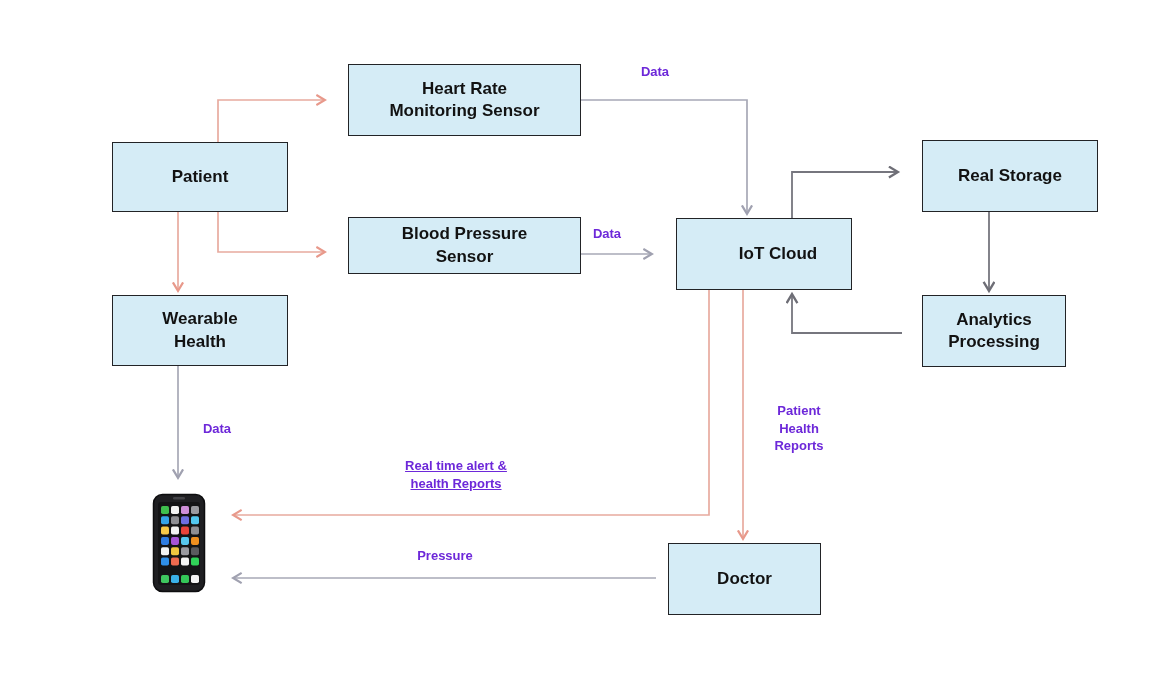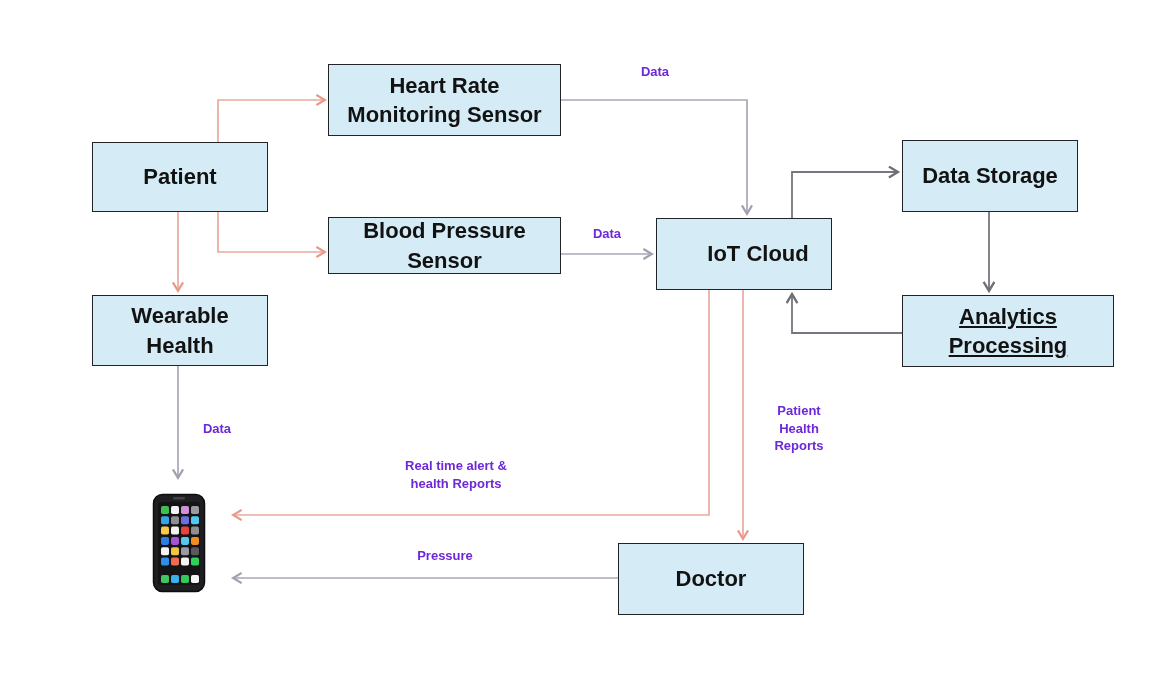--- a/index.html
+++ b/index.html
@@ -4,41 +4,41 @@
 <style>
   html,body{margin:0;padding:0;background:#ffffff;}
   .stage{
     position:relative;width:1170px;height:680px;background:#ffffff;overflow:hidden;
     font-family:"Liberation Sans", sans-serif;
   }
   .edges{position:absolute;left:0;top:0;width:1170px;height:680px;}
   .node{
     position:absolute;display:flex;align-items:center;justify-content:center;
     background:#d5ecf6;border:1.6px solid #222326;box-sizing:border-box;
-    font-weight:700;font-size:22px;color:#121212;text-align:center;
-    line-height:1.32;white-space:pre-line;
+    font-weight:700;font-size:17px;color:#121212;text-align:center;
+    line-height:1.32;white-space:pre-line;margin-left:20px;
   }
   .edge-label{
     position:absolute;font-weight:700;font-size:13px;color:#6d28d9;
     text-align:center;line-height:1.35;white-space:pre-line;
   }
   
   .n-patient{left:92px;top:142px;width:176px;height:70px;}
   .n-heart-rate{left:328px;top:64px;width:233px;height:72px;}
   .n-blood-pressure{left:328px;top:217px;width:233px;height:57px;}
   .n-wearable{left:92px;top:295px;width:176px;height:71px;}
   .n-iot-cloud{left:656px;top:218px;width:176px;height:72px;padding-left:28px;}
   .n-data-storage{left:902px;top:140px;width:176px;height:72px;}
-  .n-analytics{left:902px;top:295px;width:212px;height:72px;text-decoration:underline;}
-  .n-doctor{left:618px;top:543px;width:186px;height:72px;}
+  .n-analytics{left:902px;top:295px;width:144px;height:72px;}
+  .n-doctor{left:648px;top:543px;width:153px;height:72px;}
   
   .l-data-hr{left:613px;top:63px;width:84px;}
   .l-data-bp{left:565px;top:225px;width:84px;}
   .l-data-wd{left:175px;top:420px;width:84px;}
-  .l-realtime{left:356px;top:457px;width:200px;}
+  .l-realtime{left:356px;top:457px;width:200px;text-decoration:underline;}
   .l-phr{left:754px;top:402px;width:90px;}
   .l-diagnosis{left:385px;top:547px;width:120px;}
   .phone{position:absolute;left:152px;top:493px;width:54px;height:100px;}
 </style>
 </head>
 <body>
 
 <div class="stage">
 
   <svg class="edges" viewBox="0 0 1170 680" xmlns="http://www.w3.org/2000/svg" fill="none">
@@ -71,21 +71,21 @@
   </svg>
 
   <div class="node n-patient">Patient</div>
   <div class="node n-heart-rate">Heart Rate
 Monitoring Sensor</div>
   <div class="node n-blood-pressure">Blood Pressure
 Sensor</div>
   <div class="node n-wearable">Wearable
 Health</div>
   <div class="node n-iot-cloud">IoT Cloud</div>
-  <div class="node n-data-storage">Data Storage</div>
+  <div class="node n-data-storage">Real Storage</div>
   <div class="node n-analytics">Analytics
 Processing</div>
   <div class="node n-doctor">Doctor</div>
 
   <div class="edge-label l-data-hr">Data</div>
   <div class="edge-label l-data-bp">Data</div>
   <div class="edge-label l-data-wd">Data</div>
   <div class="edge-label l-realtime">Real time alert &amp;
 health Reports</div>
   <div class="edge-label l-phr">Patient

